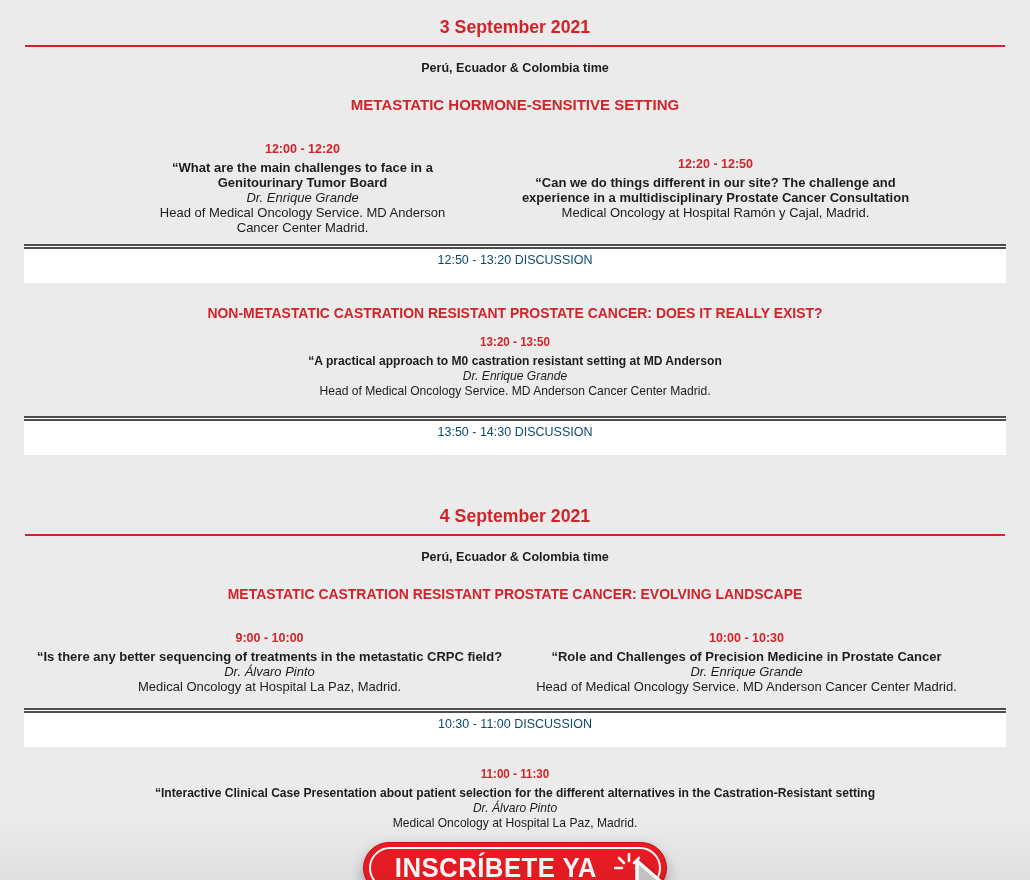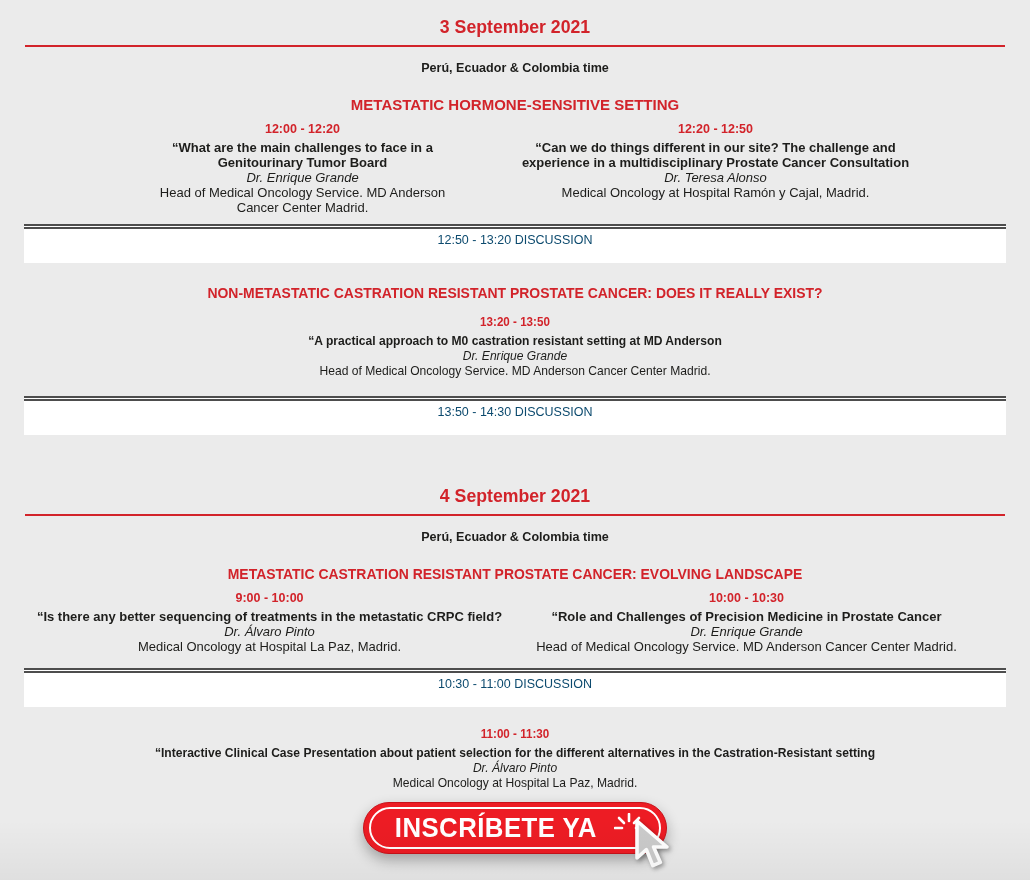--- a/index.html
+++ b/index.html
@@ -42,22 +42,22 @@
   }
   .sec-heading{
     margin:21px 16px 0;
     text-align:center;
     color:var(--red);
     font-weight:bold;
     font-size:15px;
   }
   .two-col{
     display:flex;
-    align-items:flex-start;
-    margin-top:9px;
+    align-items:center;
+    margin-top:29px;
   }
   .col{text-align:center;}
   .d1-left{width:477px;padding-left:128px;}
   .d1-right{flex:1;padding-right:78px;}
   .d2-left{width:527px;padding-left:12px;}
   .d2-right{flex:1;padding-right:66px;}
   .divider{width:0;border-left:2px dotted var(--red);}
   .time{
     color:var(--red);
     font-weight:bold;
@@ -156,21 +156,20 @@
 Genitourinary Tumor Board</div>
       <div class="speaker">Dr. Enrique Grande</div>
       <div class="role">Head of Medical Oncology Service. MD Anderson
 Cancer Center Madrid.</div>
     </div>
     <div class="divider"></div>
     <div class="col d1-right">
       <div class="time">12:20 - 12:50</div>
       <div class="s-title">“Can we do things different in our site? The challenge and
 experience in a multidisciplinary Prostate Cancer Consultation</div>
-      <div class="speaker">Dr. Teresa Alonso</div>
       <div class="role">Medical Oncology at Hospital Ramón y Cajal, Madrid.</div>
     </div>
   </div>
 
   <div class="disc"><span>12:50 - 13:20 DISCUSSION</span></div>
 
   <h2 class="sec-heading">
       <span class="cond">NON-METASTATIC CASTRATION RESISTANT PROSTATE CANCER: DOES IT REALLY EXIST?</span>
     </h2>
 

